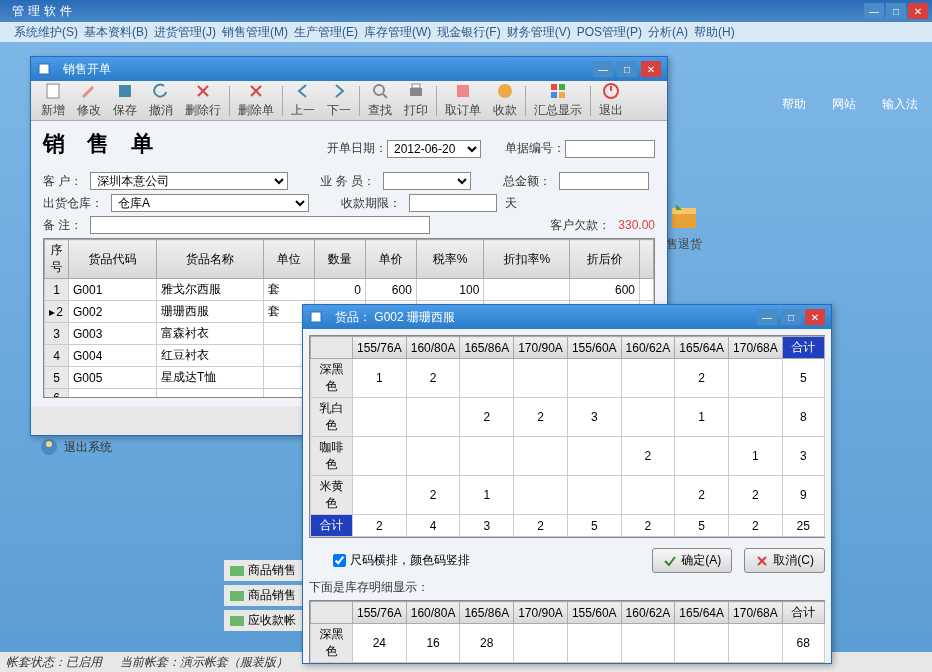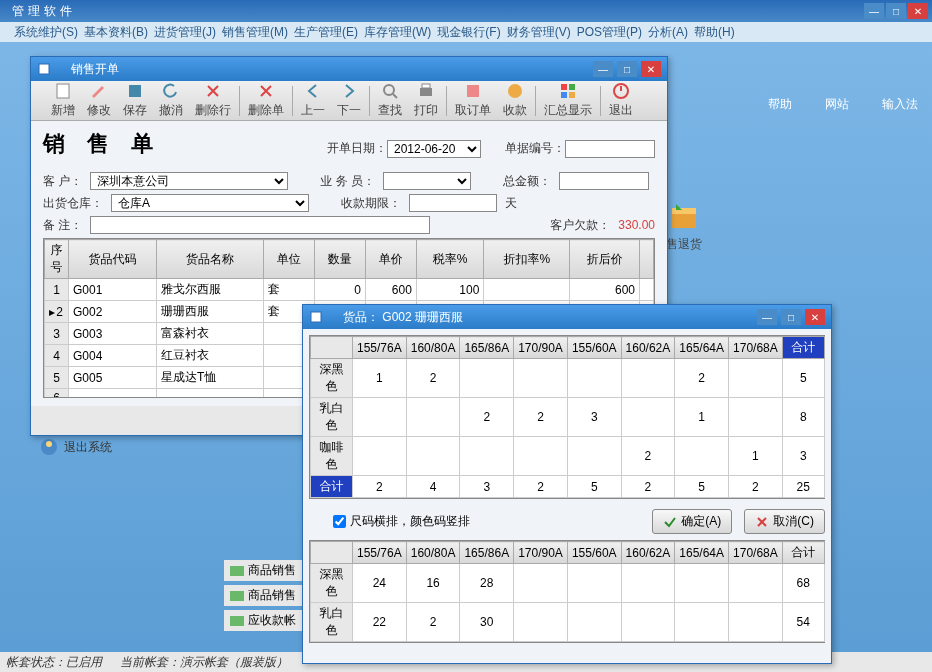--- a/index.html
+++ b/index.html
@@ -8,41 +8,41 @@
 .main-titlebar { background: linear-gradient(180deg, #2a6bb8 0%, #4788c8 100%); height: 22px; display: flex; align-items: center; padding: 0 4px; color: #fff; }
 .main-titlebar .title { flex: 1; letter-spacing: 4px; padding-left: 8px; }
 .win-btn { width: 20px; height: 16px; margin-left: 2px; display: inline-flex; align-items: center; justify-content: center; font-size: 10px; cursor: pointer; }
 .win-min { background: #4a8cc8; color: #fff; }
 .win-max { background: #4a8cc8; color: #fff; }
 .win-close { background: #d84040; color: #fff; }
 
 .menubar { background: #d8e8f4; height: 20px; display: flex; align-items: center; padding: 0 14px; gap: 6px; }
 .menubar span { color: #2a5a8a; cursor: pointer; }
 
-.right-links { position: absolute; top: 96px; right: 14px; color: #fff; display: flex; gap: 33px; }
+.right-links { position: absolute; top: 96px; right: 14px; color: #fff; display: flex; gap: 26px; }
 .right-links span { cursor: pointer; }
 
 .desktop-icon { position: absolute; right: 230px; top: 200px; text-align: center; color: #444; }
 .desktop-icon .ico { width: 32px; height: 32px; margin: 0 auto 4px; }
 
 .exit-btn { position: absolute; left: 40px; top: 438px; display: flex; align-items: flex-end; gap: 6px; color: #333; }
 
 .tab-items { position: absolute; left: 224px; top: 560px; }
 .tab-items div { display: flex; align-items: center; gap: 4px; margin-bottom: 4px; background: #e8e8e8; padding: 2px 6px; }
 .tab-ico { width: 14px; height: 10px; background: #6ab86a; display: inline-block; }
 
 .statusbar { position: absolute; left: 0; bottom: 0; height: 20px; background: #e8e8e8; display: flex; align-items: center; padding: 0 6px; gap: 18px; width: 100%; color: #333; font-style: italic; }
 
 .window { position: absolute; background: #e8e8e8; border: 1px solid #2a6bb8; box-shadow: 2px 2px 6px rgba(0,0,0,0.3); }
 .win-titlebar { background: linear-gradient(180deg, #4a9ce8 0%, #2a7cc8 100%); height: 24px; display: flex; align-items: center; padding: 0 6px; color: #fff; }
-.win-titlebar .wtitle { flex: 1; display: flex; align-items: center; gap: 20px; }
+.win-titlebar .wtitle { flex: 1; display: flex; align-items: center; gap: 12px; }
 .win-titlebar .wbtns { display: flex; gap: 2px; }
 
 .sales-win { left: 30px; top: 56px; width: 638px; height: 380px; }
-.toolbar { background: linear-gradient(180deg, #f0f0f0 0%, #d8d8d8 100%); height: 40px; display: flex; align-items: center; padding: 0 14px; border-bottom: 1px solid #aaa; }
+.toolbar { background: linear-gradient(180deg, #f0f0f0 0%, #d8d8d8 100%); height: 40px; display: flex; align-items: center; padding: 0 4px; border-bottom: 1px solid #aaa; }
 .tbtn { display: flex; flex-direction: column; align-items: center; padding: 2px 6px; cursor: pointer; color: #444; }
 .tbtn .tico { width: 18px; height: 18px; margin-bottom: 2px; }
 .tsep { width: 1px; height: 30px; background: #aaa; margin: 0 2px; }
 
 .form-area { padding: 8px 12px; background: #f0f4f8; }
 .form-title { font-size: 22px; letter-spacing: 8px; font-weight: bold; margin-bottom: 9px; display: inline-block; }
 .form-row { display: flex; align-items: center; margin: 4px 0; gap: 8px; }
 .lbl { color: #333; white-space: nowrap; }
 .inp { border: 1px solid #888; height: 18px; padding: 0 4px; background: #fff; }
 .sel { border: 1px solid #888; height: 18px; background: #fff; padding: 0 2px; }
@@ -432,20 +432,32 @@
               <td class="hdr">咖啡色</td>
               <td></td>
               <td></td>
               <td></td>
               <td></td>
               <td></td>
               <td>2</td>
               <td></td>
               <td>1</td>
               <td>3</td>
+            </tr>
+        <tr>
+              <td class="hdr">米黄色</td>
+              <td></td>
+              <td>2</td>
+              <td>1</td>
+              <td></td>
+              <td></td>
+              <td></td>
+              <td>2</td>
+              <td>2</td>
+              <td>9</td>
             </tr>
         <tr class="sum-row">
               <td>合计</td>
               <td>2</td>
               <td>4</td>
               <td>3</td>
               <td>2</td>
               <td>5</td>
               <td>2</td>
               <td>5</td>
@@ -468,20 +480,21 @@
           </svg>
           <span>确定(A)</span>
         </div>
       <div class="btn">
           <svg width="14" height="14">
             <path d="M3 3 L11 11 M3 11 L11 3" stroke="#d84040" stroke-width="2"></path>
           </svg>
           <span>取消(C)</span>
         </div>
     </div>
+    <div class="note">下面是库存明细显示：</div>
 
     <div class="grid size-grid">
       <table>
         <tbody>
             <tr>
           <th class="hdr"></th>
           <th>155/76A</th>
               <th>160/80A</th>
               <th>165/86A</th>
               <th>170/90A</th>

